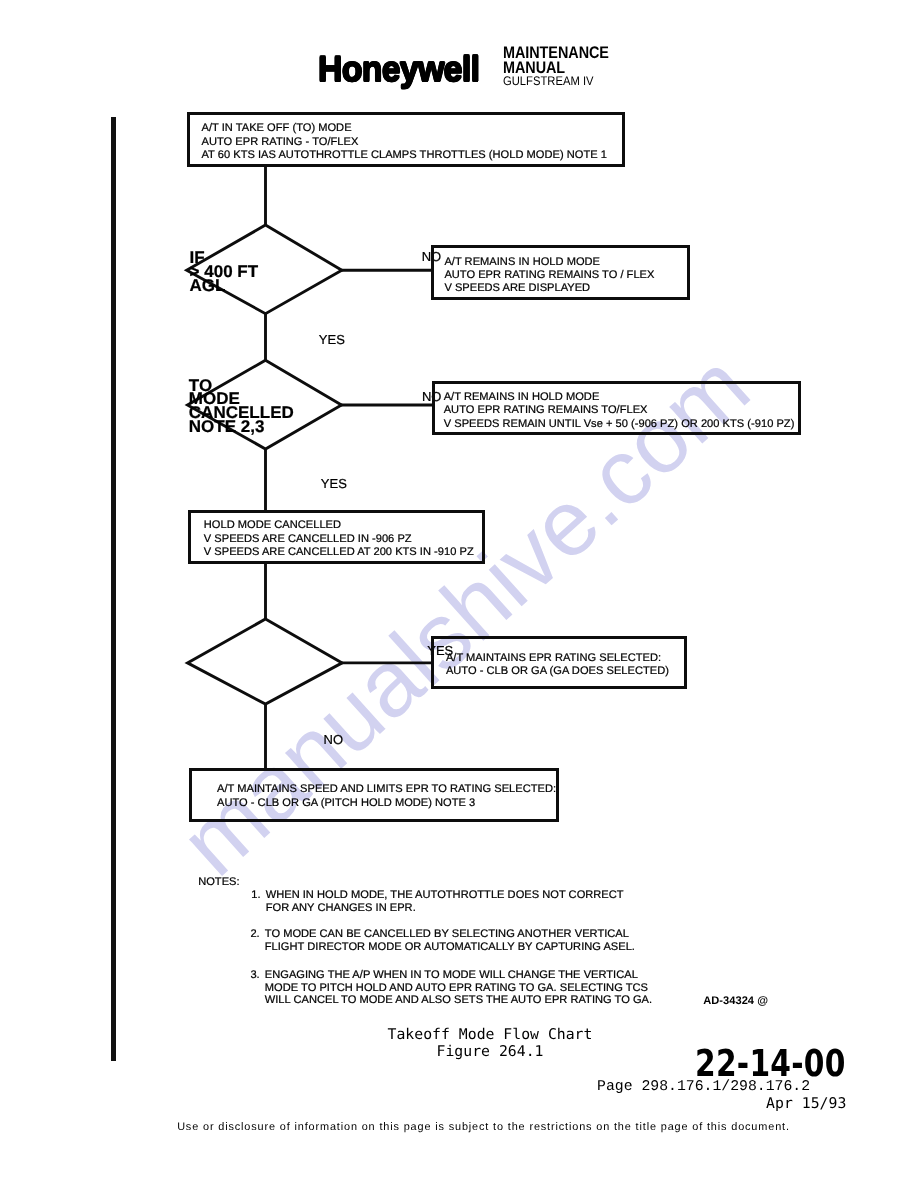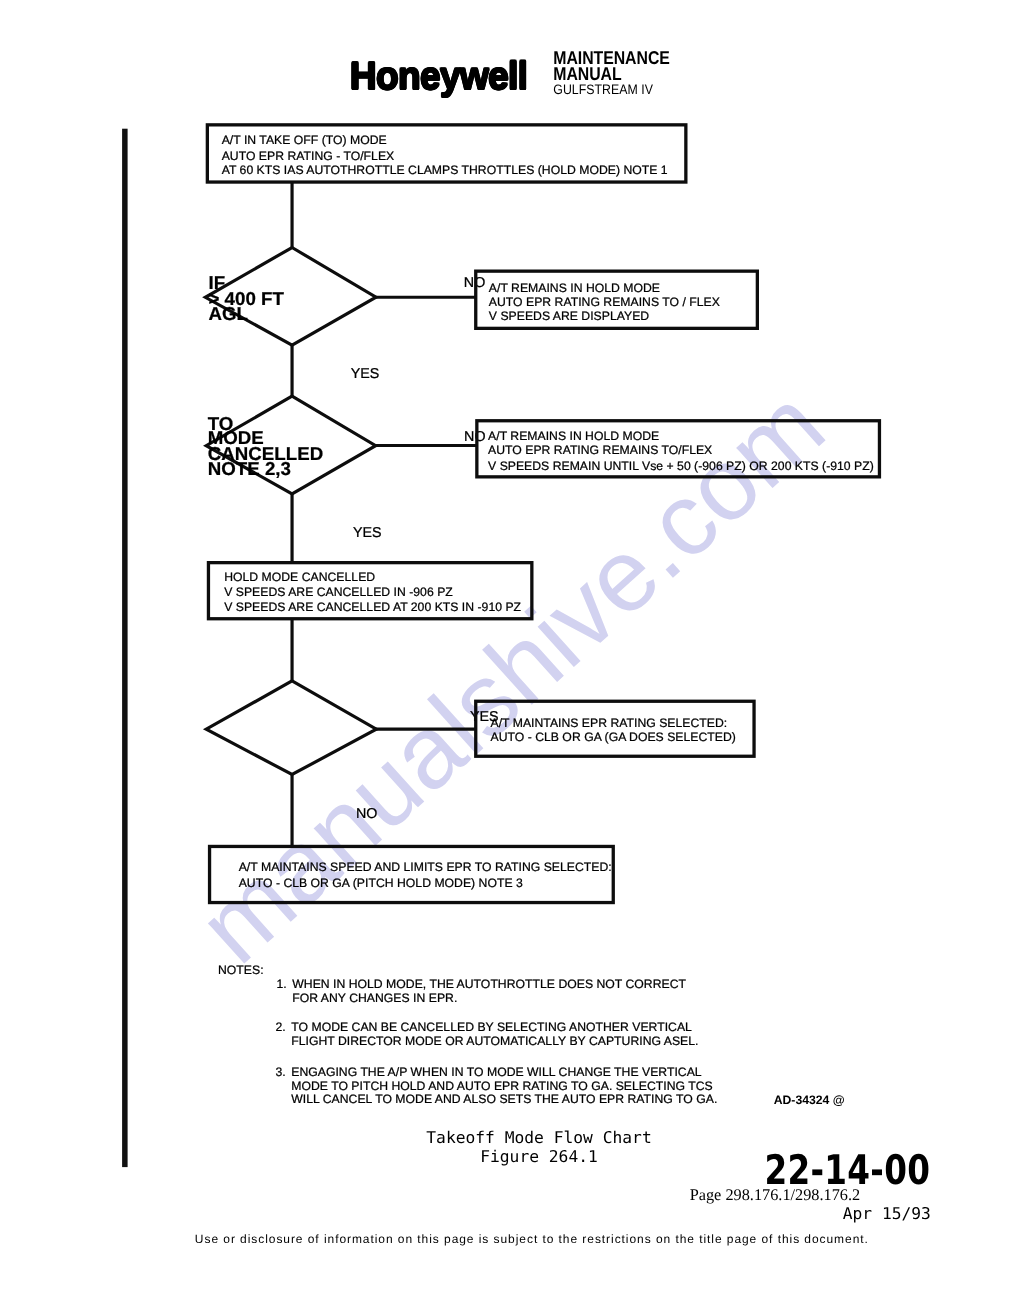--- a/index.html
+++ b/index.html
@@ -51,21 +51,21 @@
 
   
   #caption{position:absolute;left:1.5px;top:1027.3px;width:977px;text-align:center;
            font-family:"DejaVu Sans Mono",monospace;font-size:14.8px;line-height:16.6px;font-weight:400;}
   #caption .c1{letter-spacing:0px;}
   #caption .c2{letter-spacing:0px;}
 
   
   #chapter{position:absolute;left:694.5px;top:1044.5px;font-family:"DejaVu Sans",sans-serif;
            font-weight:700;font-size:37px;line-height:37px;letter-spacing:0.3px;white-space:nowrap;transform:scaleX(0.803);transform-origin:0 0;}
-  #pageno{position:absolute;left:627px;top:1079.3px;font-family:Liberation Serif, serif;
+  #pageno{position:absolute;left:597px;top:1079.3px;font-family:Liberation Mono, monospace;
           font-size:14.8px;line-height:16.6px;white-space:nowrap;text-align:right;}
   #datestr{position:absolute;left:632.3px;top:1095.8px;font-family:"DejaVu Sans Mono",monospace;
            font-size:14.8px;line-height:16.6px;white-space:nowrap;width:214px;text-align:right;}
   #disclaimer{position:absolute;left:24px;top:1121.2px;width:919px;text-align:center;font-size:10.9px;
               line-height:13px;letter-spacing:0.86px;white-space:nowrap;}
 </style>
 </head>
 <body>
 
 <div id="page">

